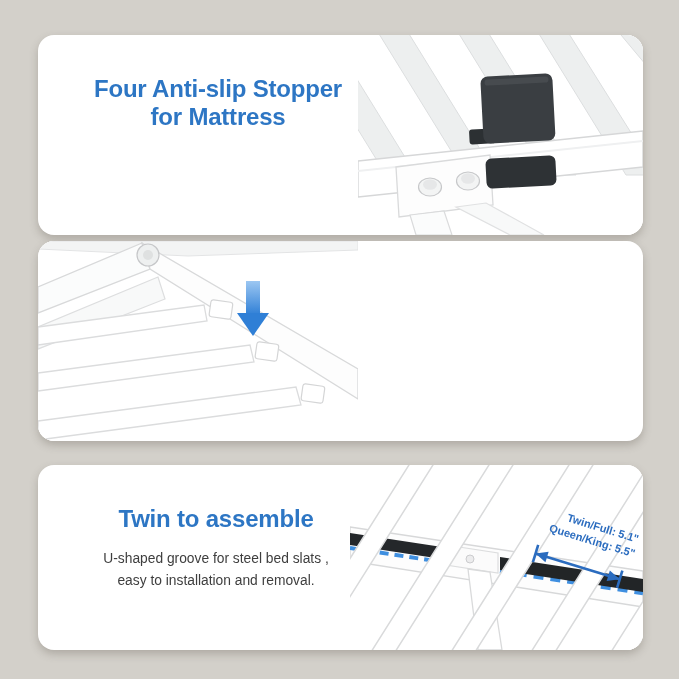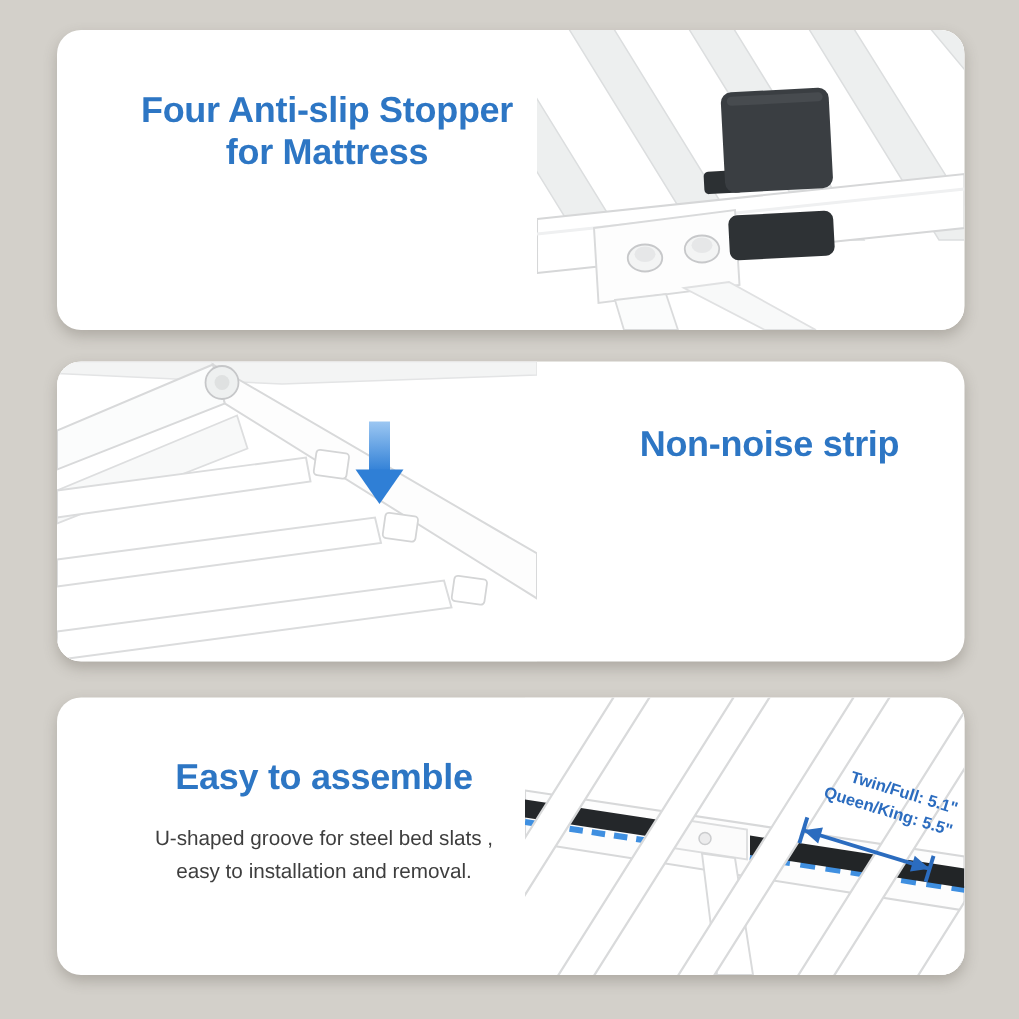--- a/index.html
+++ b/index.html
@@ -8,21 +8,21 @@
     background:#d3d0ca;
     font-family:"Liberation Sans", sans-serif;
     position:relative;overflow:hidden;
   }
   .panel{
     position:absolute;left:38px;width:605px;
     background:#ffffff;border-radius:16px;
     box-shadow:0 4px 9px rgba(95,90,80,0.32);
     overflow:hidden;
   }
-  #panel-1{top:20px;height:200px;}
+  #panel-1{top:35px;height:200px;}
   #panel-2{top:241px;height:200px;}
   #panel-3{top:465px;height:185px;}
   .textblock{position:absolute;text-align:center;}
   #panel-1 .textblock{left:30px;top:40px;width:300px;}
   #panel-2 .textblock{left:330px;top:42px;width:290px;}
   #panel-3 .textblock{left:28px;top:40px;width:300px;}
   .heading{
     color:#2d76c4;font-weight:bold;font-size:24px;line-height:1.18;
     white-space:pre-line;letter-spacing:-0.2px;margin:0;
   }
@@ -120,21 +120,20 @@
         <circle cx="110" cy="14" r="11" fill="#eef0f0" stroke="#c6c7c9" stroke-width="1.2"></circle>
         <circle cx="110" cy="14" r="5" fill="#dfe1e1"></circle>
       </g>
 
       <g>
         <rect x="208" y="40" width="14" height="34" fill="url(#arrowGrad)"></rect>
         <polygon points="199,72 231,72 215,95" fill="#2f7fd6"></polygon>
       </g>
     </svg>
     <div class="textblock">
-      <h2 class="heading">Non-noise strip</h2>
     </div>
   </section>
 
   <section class="panel" id="panel-3">
     <svg class="photo" id="photo-3" viewBox="0 0 293 185">
       <rect width="293" height="185" fill="#ffffff"></rect>
 
       <polygon points="0,62 293,106 293,142 0,96" fill="#fdfdfd" stroke="#d7d8d9" stroke-width="1.4"></polygon>
 
       <g>
@@ -168,19 +167,19 @@
         <g stroke="#2b6cbf" stroke-width="2.6">
           <line x1="-6" y1="40" x2="82" y2="40"></line>
           <line x1="-6" y1="31" x2="-6" y2="49"></line>
           <line x1="82" y1="31" x2="82" y2="49"></line>
         </g>
         <polygon points="-6,40 6,34.5 6,45.5" fill="#2b6cbf"></polygon>
         <polygon points="82,40 70,34.5 70,45.5" fill="#2b6cbf"></polygon>
       </g>
     </svg>
     <div class="textblock">
-      <h2 class="heading">Easy to assemble</h2>
+      <h2 class="heading">Twin to assemble</h2>
       <p class="body-text">U-shaped groove for steel bed slats ,
 easy to installation and removal.</p>
     </div>
   </section>
 
 </div>
 
 </body></html>

